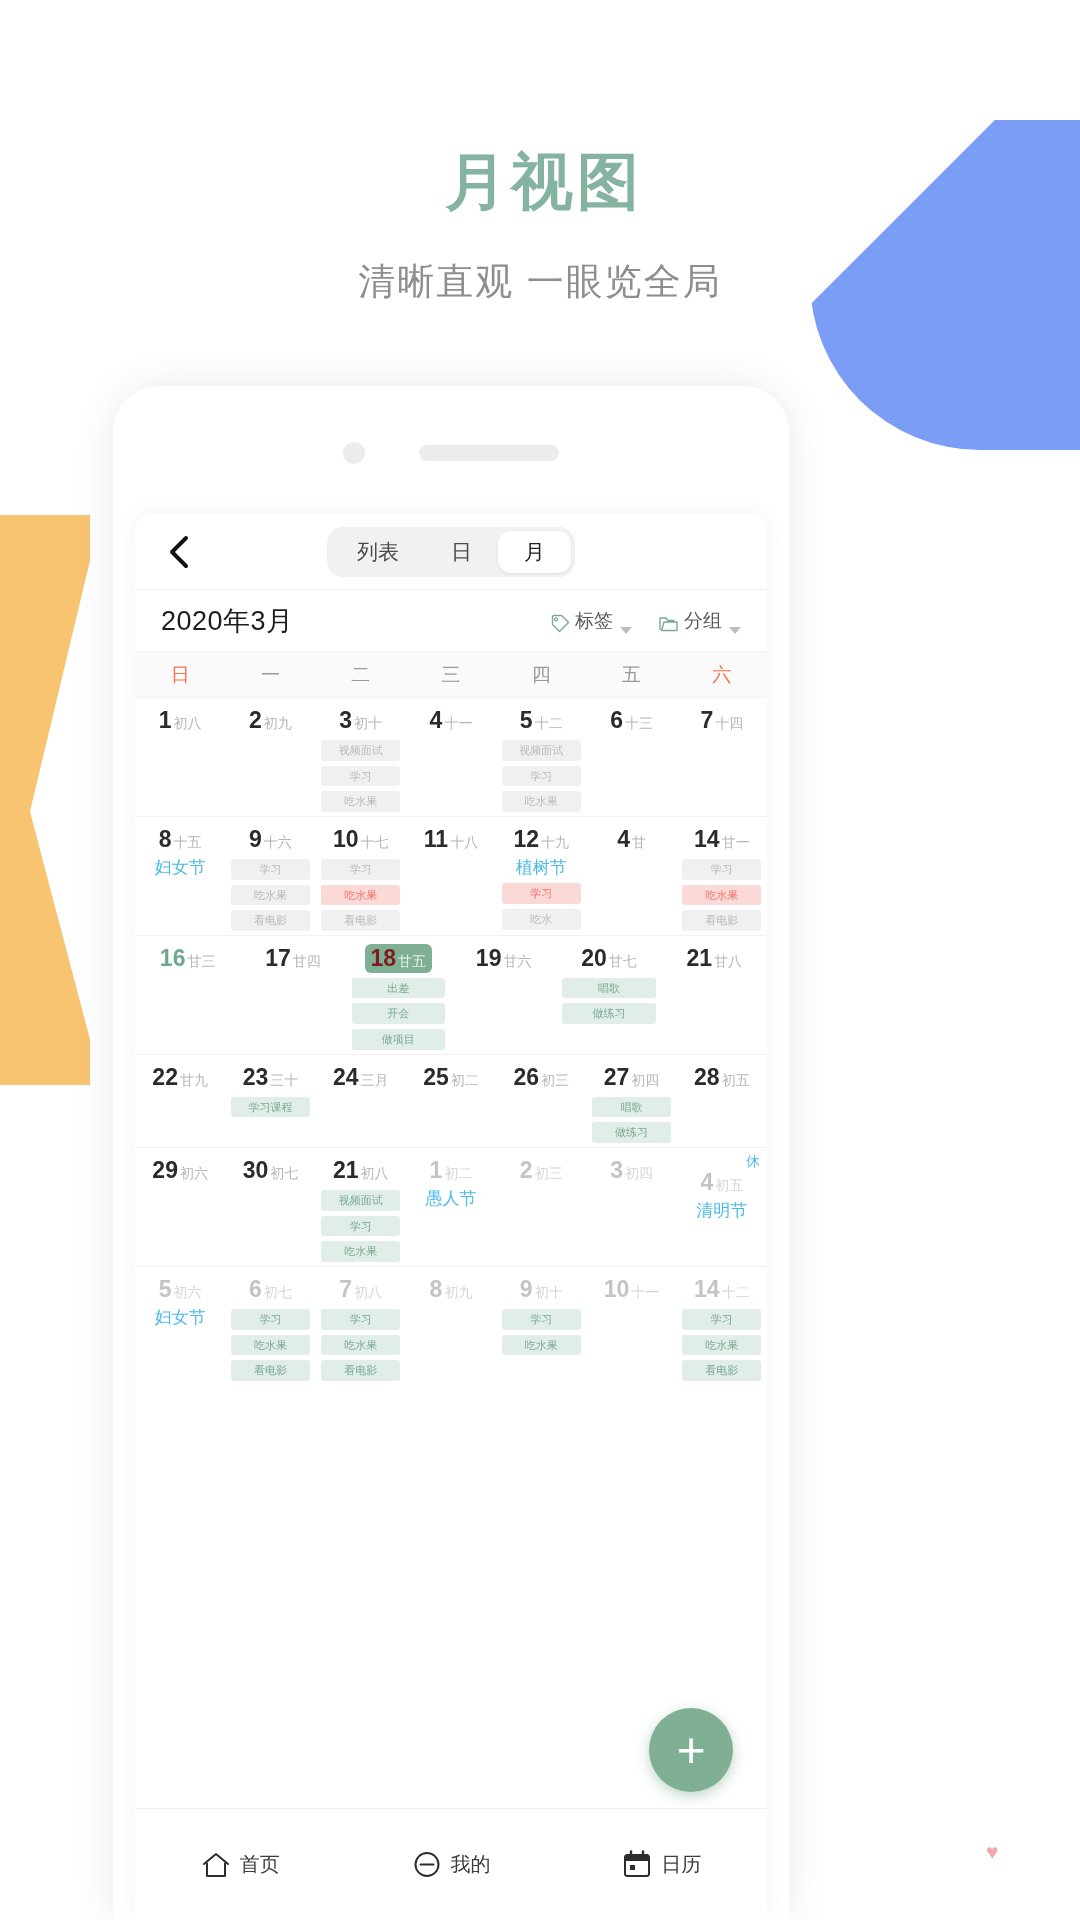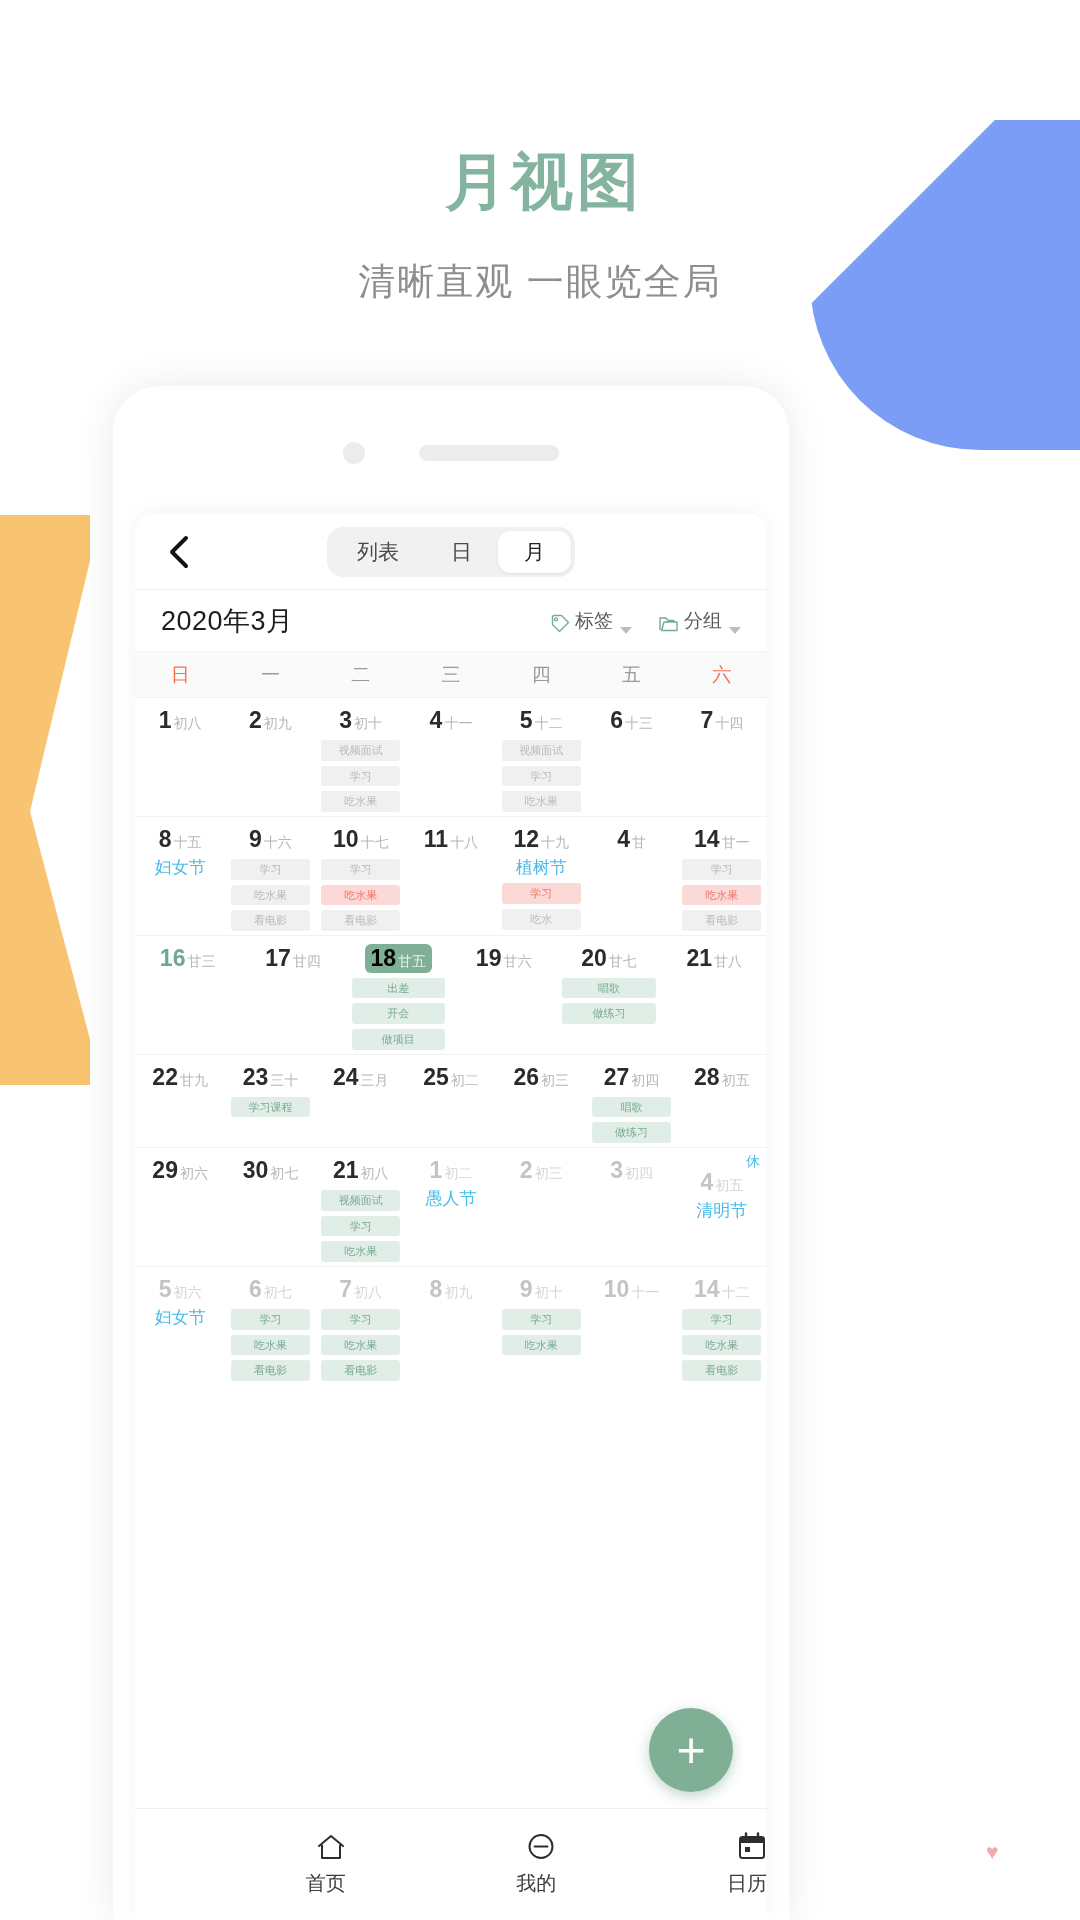--- a/index.html
+++ b/index.html
@@ -137,21 +137,21 @@
   .daynum{
     display:flex; align-items:baseline; justify-content:center;
     gap:2px; line-height:1; padding:3px 6px; border-radius:6px;
   }
   .daynum .d{ font-size:23px; font-weight:bold; color:#2b2b2b; }
   .daynum .l{ font-size:14px; color:#b6b6b6; }
   .cell.dim .daynum .d{ color:#c4c4c4; font-weight:bold; }
   .cell.dim .daynum .l{ color:#d5d5d5; }
   .cell.today .daynum .d{ color:#6fa98d; }
   .daynum.sel{ background:#7fb096; }
-  .daynum.sel .d{ color:#000000; }
+  .daynum.sel .d{ color:#7f1d1d; }
   .daynum.sel .l{ color:#e6f2eb; }
 
   .festival{ font-size:17px; color:#49bbe8; margin-top:4px; line-height:1.2; }
   .rest-badge{
     font-size:14px; color:#49bbe8; align-self:flex-end;
     margin-right:4px; margin-top:-2px; line-height:1;
   }
 
   .ev{
     width:94%; margin-top:5px; padding:4px 4px;
@@ -173,22 +173,22 @@
     cursor:pointer; z-index:5;
   }
 
   
   .tabbar{
     height:112px; flex:none;
     border-top:1px solid #efefef; background:#fff;
     display:flex; align-items:center;
   }
   .tab{
-    flex:1; display:flex; flex-direction:column;
-    align-items:flex-end; justify-content:center; gap:9px;
+    flex:1; display:flex; flex-direction:row;
+    align-items:center; justify-content:center; gap:9px;
     cursor:pointer;
   }
   .tab .t-lbl{ font-size:20px; color:#3c3c3c; }
   .tab svg{ display:block; }
 </style>
 </head>
 <body>
 
 <div class="deco-blue"></div>
 <div class="deco-orange"></div>

